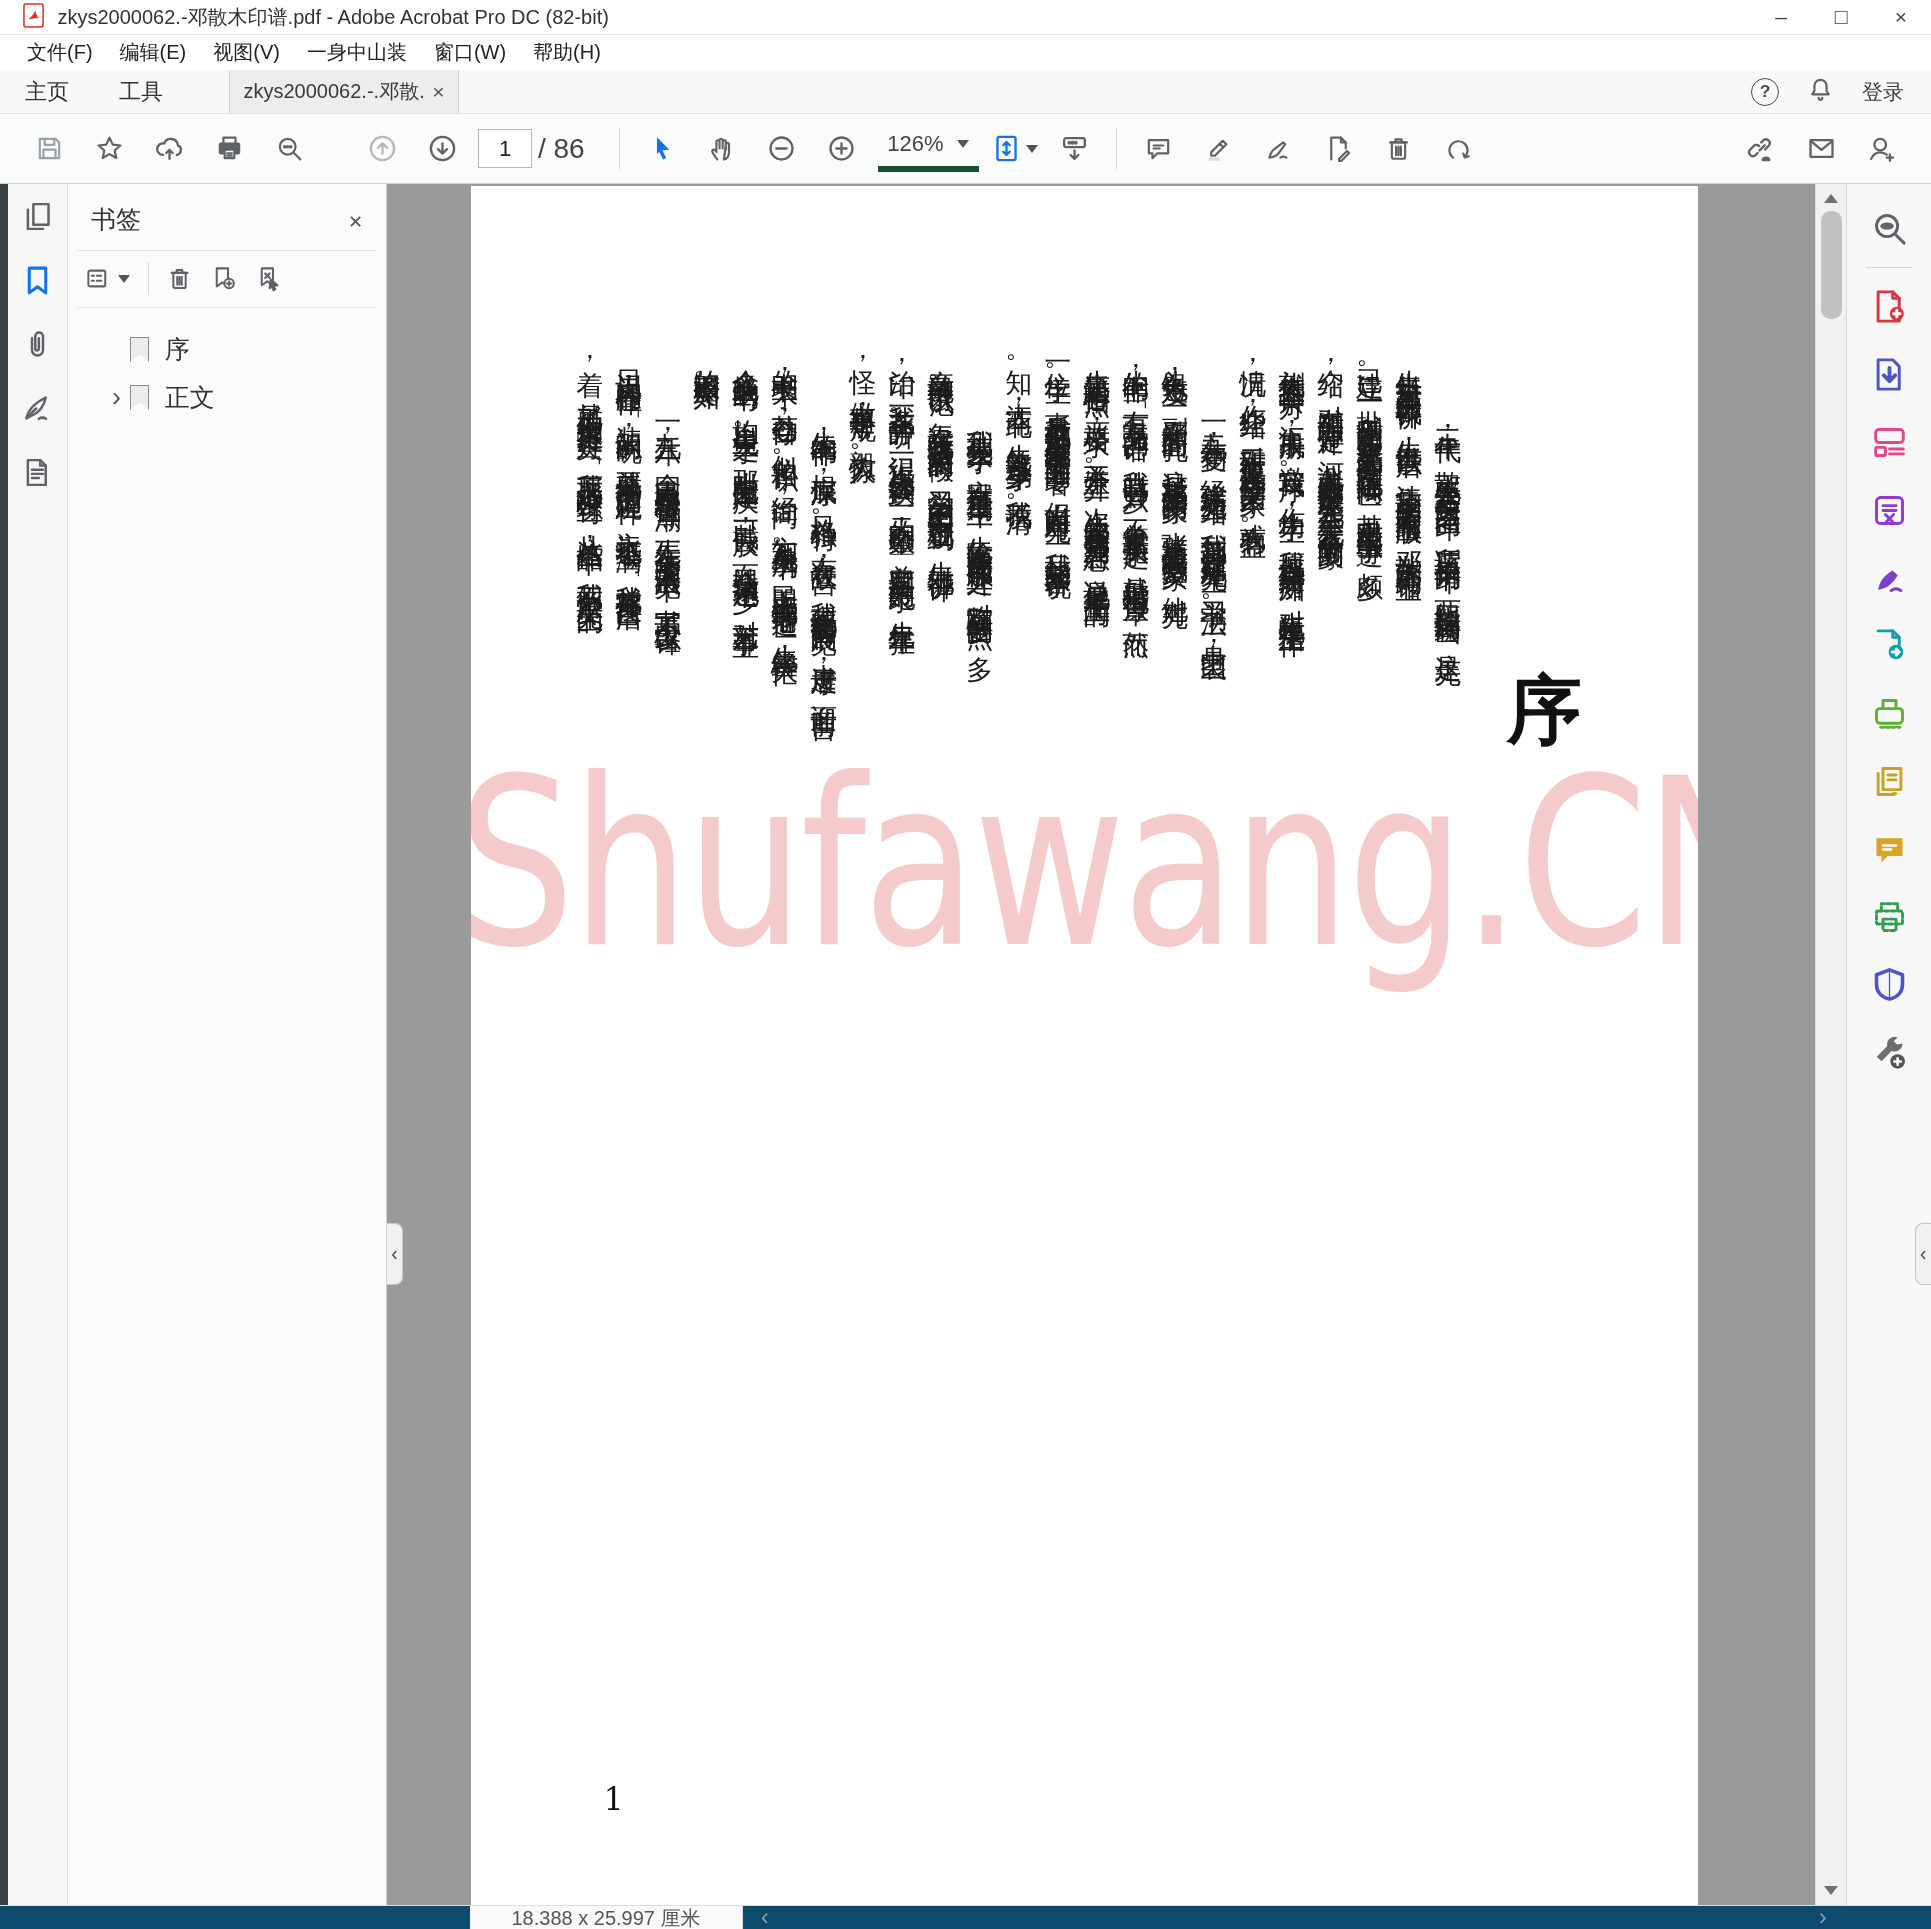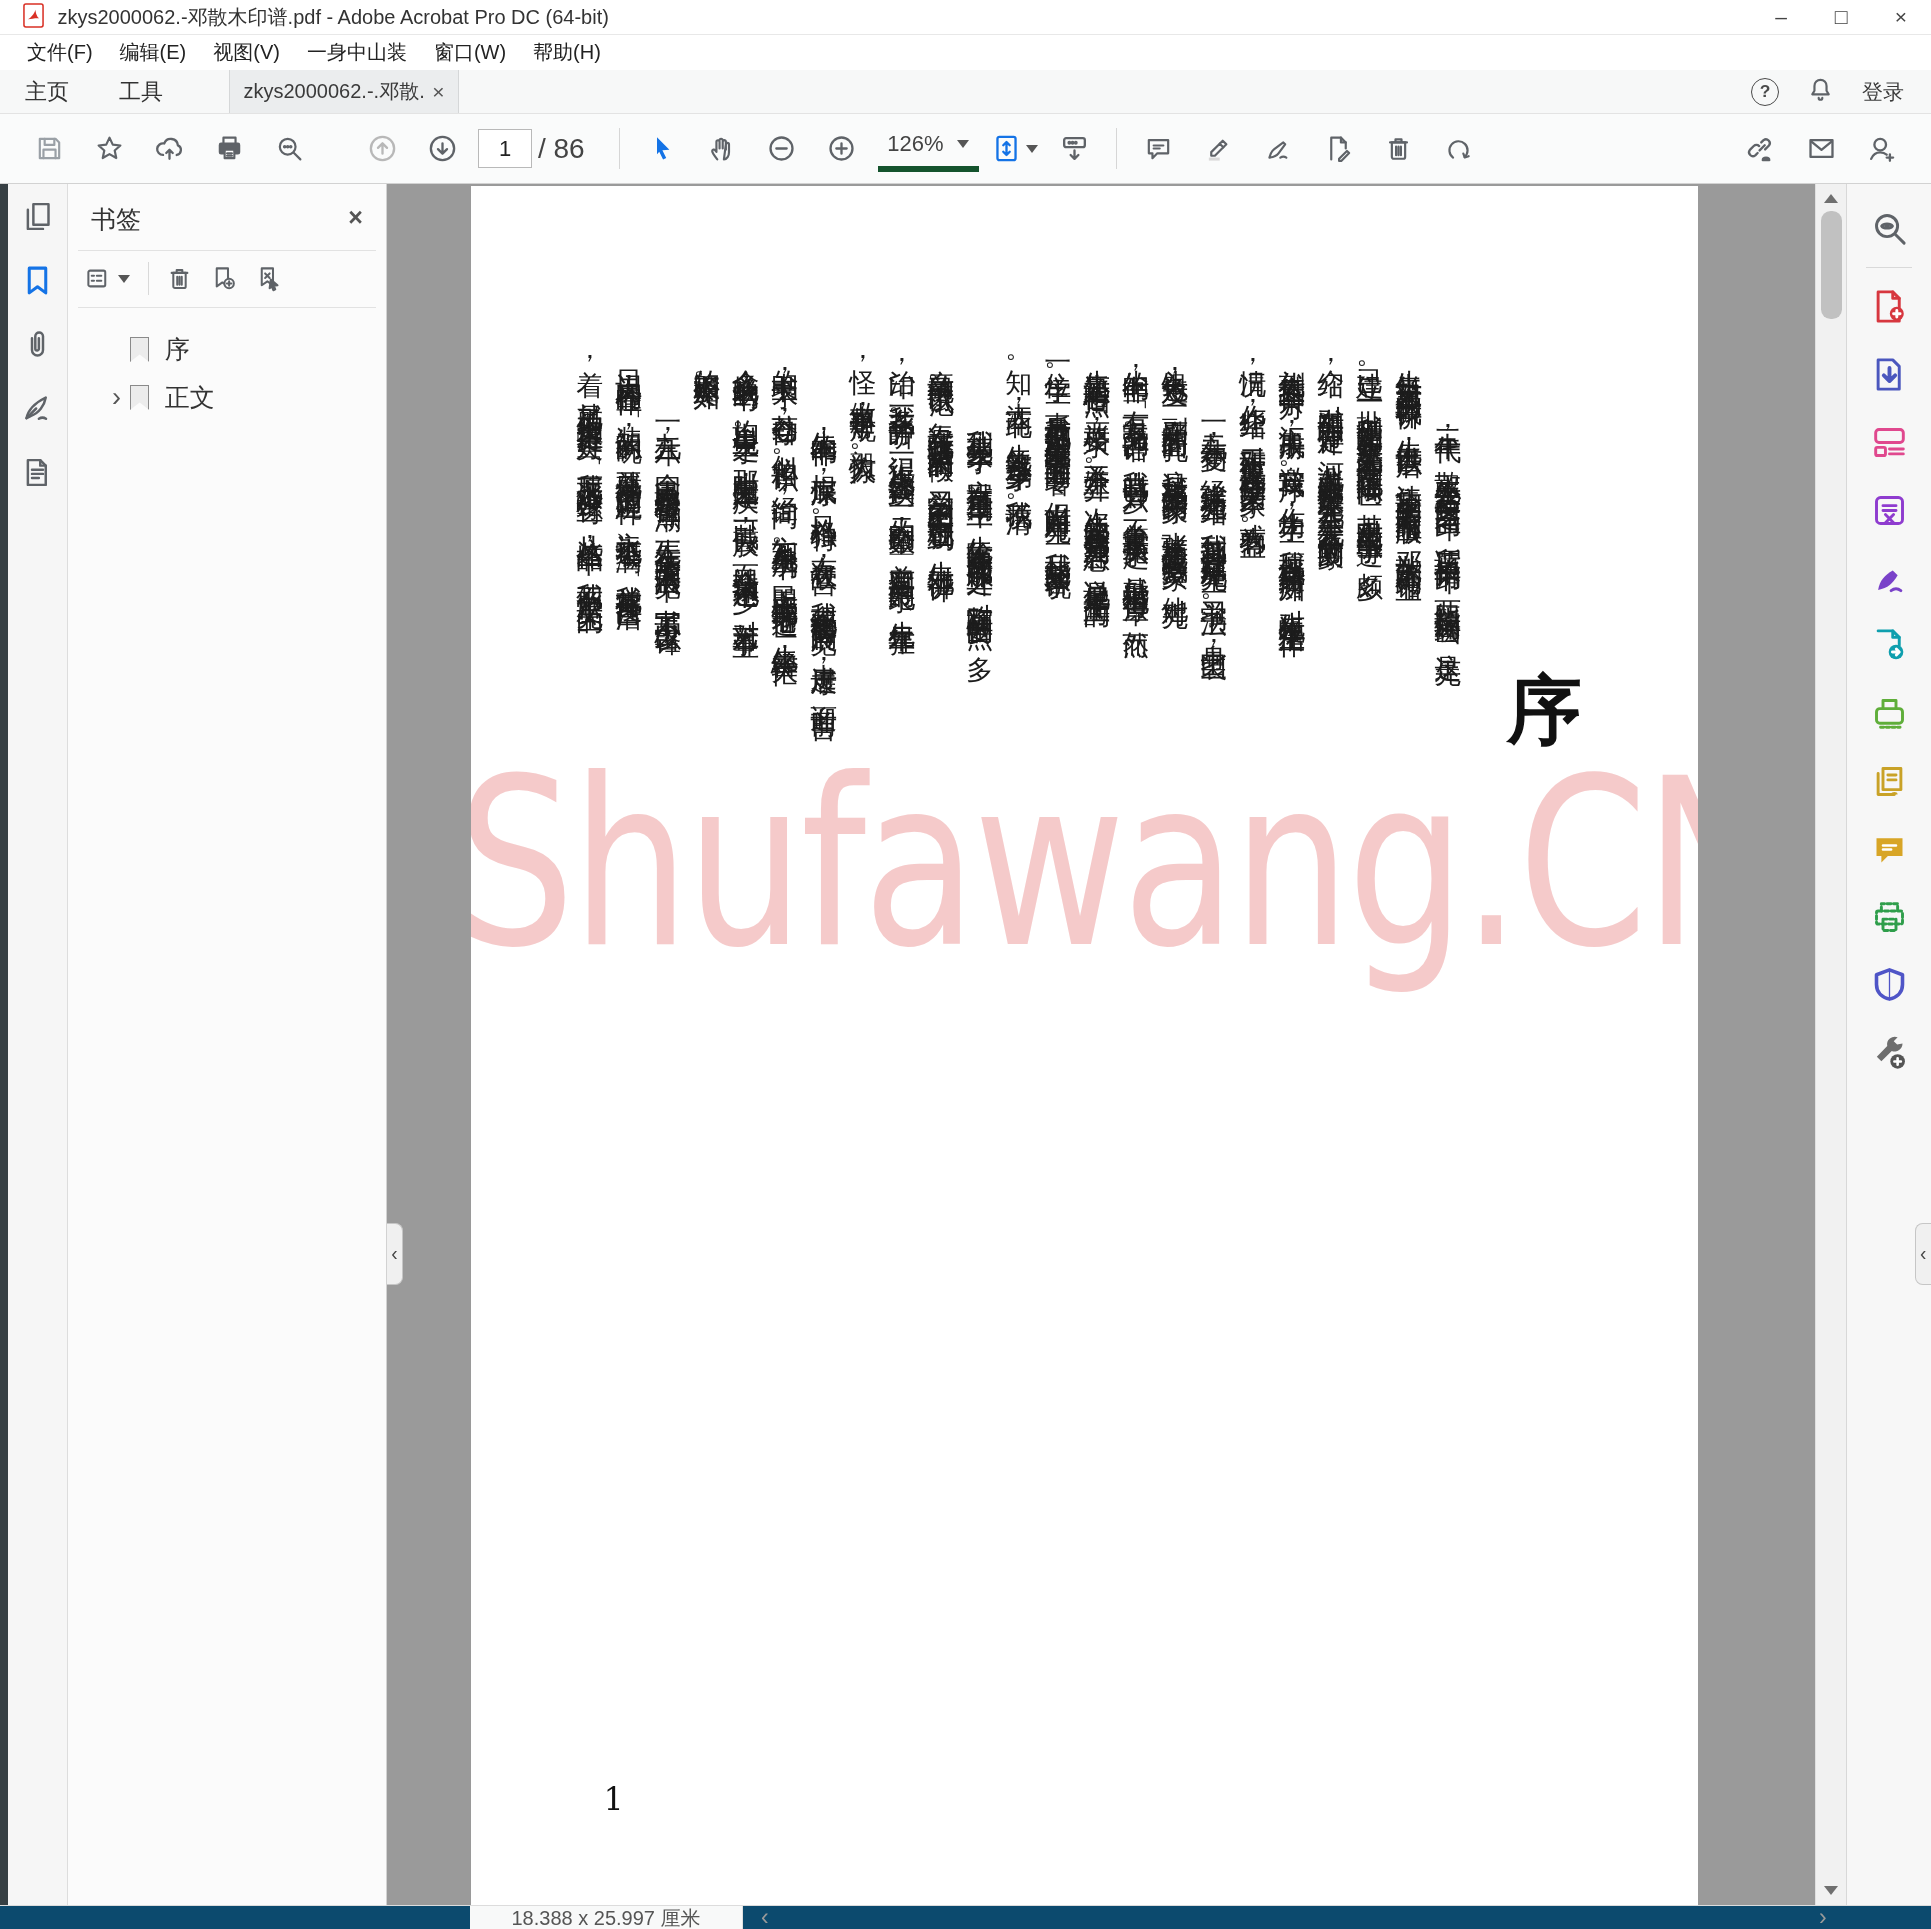--- a/index.html
+++ b/index.html
@@ -49,21 +49,21 @@
 
   
   .main { display:flex; height:1721px; }
 
   .leftrail { width:68px; background:#f6f6f6; border-right:1px solid #ddd; position:relative; }
   .leftrail .darkstrip { position:absolute; left:0; top:0; width:7.7px; height:100%; background:#374044; }
   .railbtn { width:60px; height:64px; margin-left:7.7px; display:flex; align-items:center; justify-content:center; }
   .leftrail .railbtn:first-of-type { margin-top:17.4px; }
 
   .bmpanel { width:319px; background:#fbfbfb; border-right:1.9px solid #d2d2d2; position:relative; }
-  .bmhead { display:flex; align-items:flex-start; padding:19.3px 23px 13.5px 23px; }
+  .bmhead { display:flex; align-items:flex-end; padding:19.3px 23px 13.5px 23px;font-family:Liberation Serif, serif; }
   .bmhead .bmtitle { font-size:25px; color:#333; }
   .bmhead .bmclose { margin-left:auto; font-size:25px; color:#555; font-weight:bold; }
   .bmdivider { height:1px; background:#e2e2e2; margin:0 9.7px; }
   .bmtools { display:flex; align-items:center; padding:11.6px 17.4px; gap:17.4px; }
   .bmtool { display:flex; align-items:center; }
   .bmtsep { width:1px; height:33px; background:#d9d9d9; }
   .bmlist { padding-top:17.4px; }
   .bmrow { display:flex; align-items:center; height:48px; padding-left:35px; }
   .bmexp { width:27px; font-size:27px; color:#555; text-align:center; }
   .ribbon { width:19.3px; height:25px; background:#ececec; border:1.9px solid #8a8a8a;
@@ -116,21 +116,21 @@
 </head>
 <body>
 
 <div class="titlebar">
   <span class="pdficon">
     <svg width="21" height="25" viewBox="0 0 22 26">
         <rect x="1" y="1" width="20" height="24" rx="2" fill="#fff" stroke="#d93025" stroke-width="1.6"></rect>
         <path d="M5 17c3-1 7-6 8-10 .4 4 2 8 4 9-3-.5-8 .4-12 1z" fill="#d93025"></path>
       </svg>
   </span>
-  <span class="title">zkys2000062.-邓散木印谱.pdf - Adobe Acrobat Pro DC (64-bit)</span>
+  <span class="title">zkys2000062.-邓散木印谱.pdf - Adobe Acrobat Pro DC (82-bit)</span>
   <div class="winbtns">
     <div class="winbtn">–</div>
     <div class="winbtn">□</div>
     <div class="winbtn">×</div>
   </div>
 </div>
 
 <nav class="menubar" id="menubar">
     <span class="menu-item">文件(F)</span>
     <span class="menu-item">编辑(E)</span>

